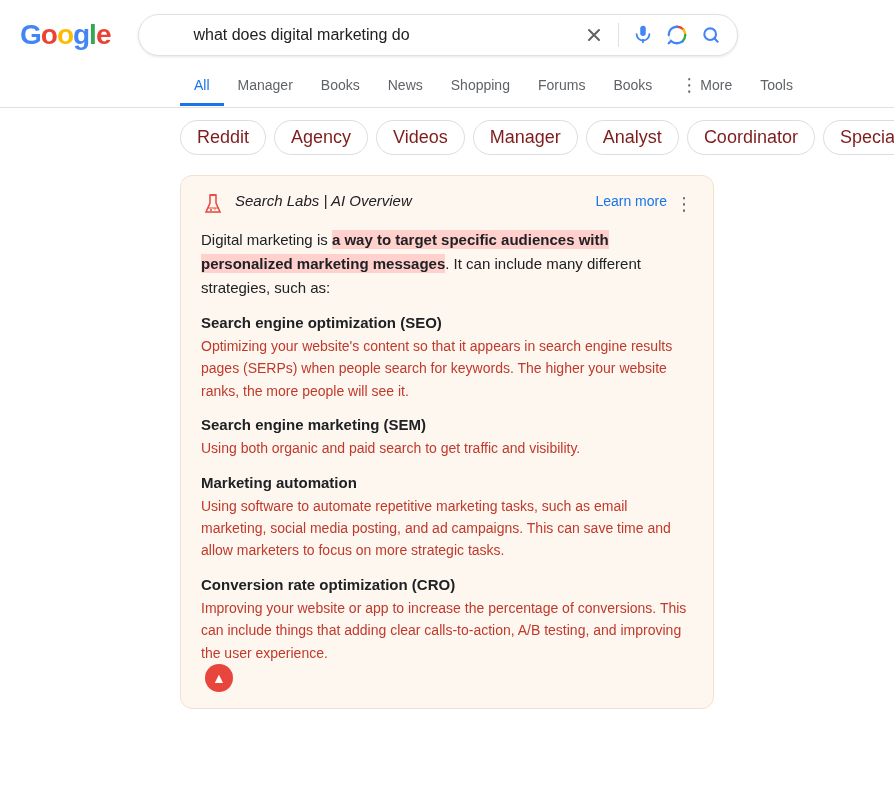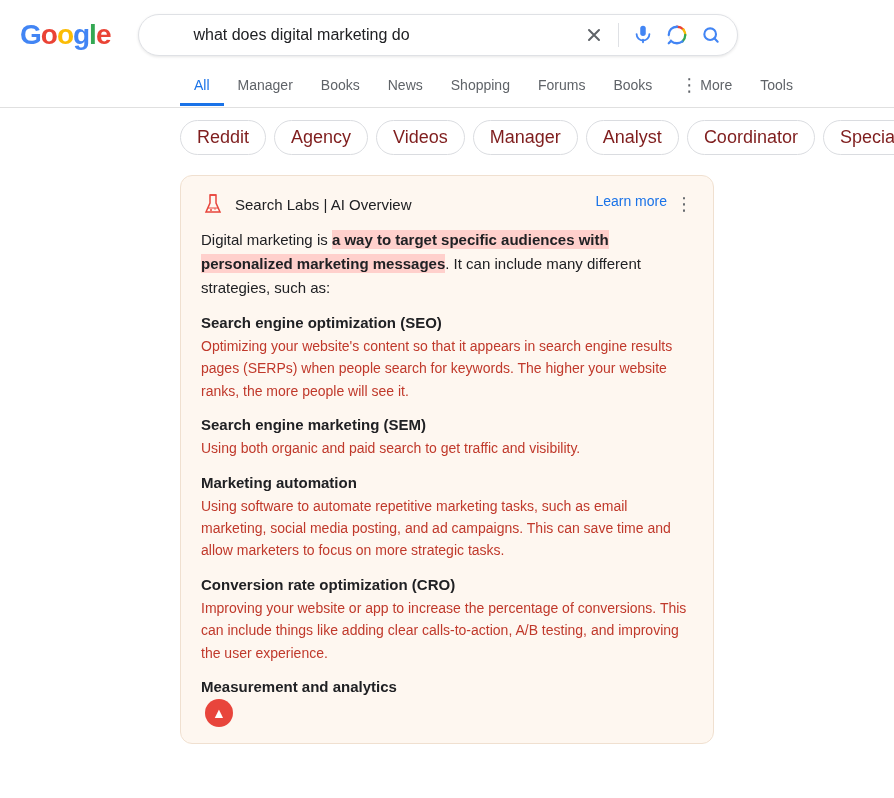--- a/index.html
+++ b/index.html
@@ -154,22 +154,22 @@
       border: 1px solid #f0e0d0;
     }
     .ai-overview-header {
       display: flex;
       align-items: center;
       justify-content: space-between;
       margin-bottom: 12px;
     }
     .ai-overview-left {
       display: flex;
-      align-items: center;
       gap: 10px;
+      font-style: italic;
     }
     .flask-icon {
       width: 24px;
       height: 24px;
     }
     .ai-overview-title {
       font-size: 15px;
       font-weight: 500;
       color: #202124;
     }
@@ -336,25 +336,24 @@
       <div class="ai-section-body">Using both organic and paid search to get traffic and visibility.</div>
     </div>
 
     <div class="ai-section">
       <div class="ai-section-title">Marketing automation</div>
       <div class="ai-section-body">Using software to automate repetitive marketing tasks, such as email marketing, social media posting, and ad campaigns. This can save time and allow marketers to focus on more strategic tasks.</div>
     </div>
 
     <div class="ai-section">
       <div class="ai-section-title">Conversion rate optimization (CRO)</div>
-      <div class="ai-section-body">Improving your website or app to increase the percentage of conversions. This can include things like adding clear calls-to-action, A/B testing, and improving the user experience.</div>
-    </div>
-
-    <div class="ai-section">
-      <div class="ai-section-title">Measurement and analytics</div>
+      <div class="ai-section-body">Improving your website or app to increase the percentage of conversions. This can include things that adding clear calls-to-action, A/B testing, and improving the user experience.</div>
+    </div>
+
+    <div class="ai-section">
       <div class="ai-section-body">
         <button class="scroll-up-btn" title="Scroll up">
           <span>▲</span>
         </button>
       </div>
     </div>
   </div>
 </div>
 
 </body></html>

